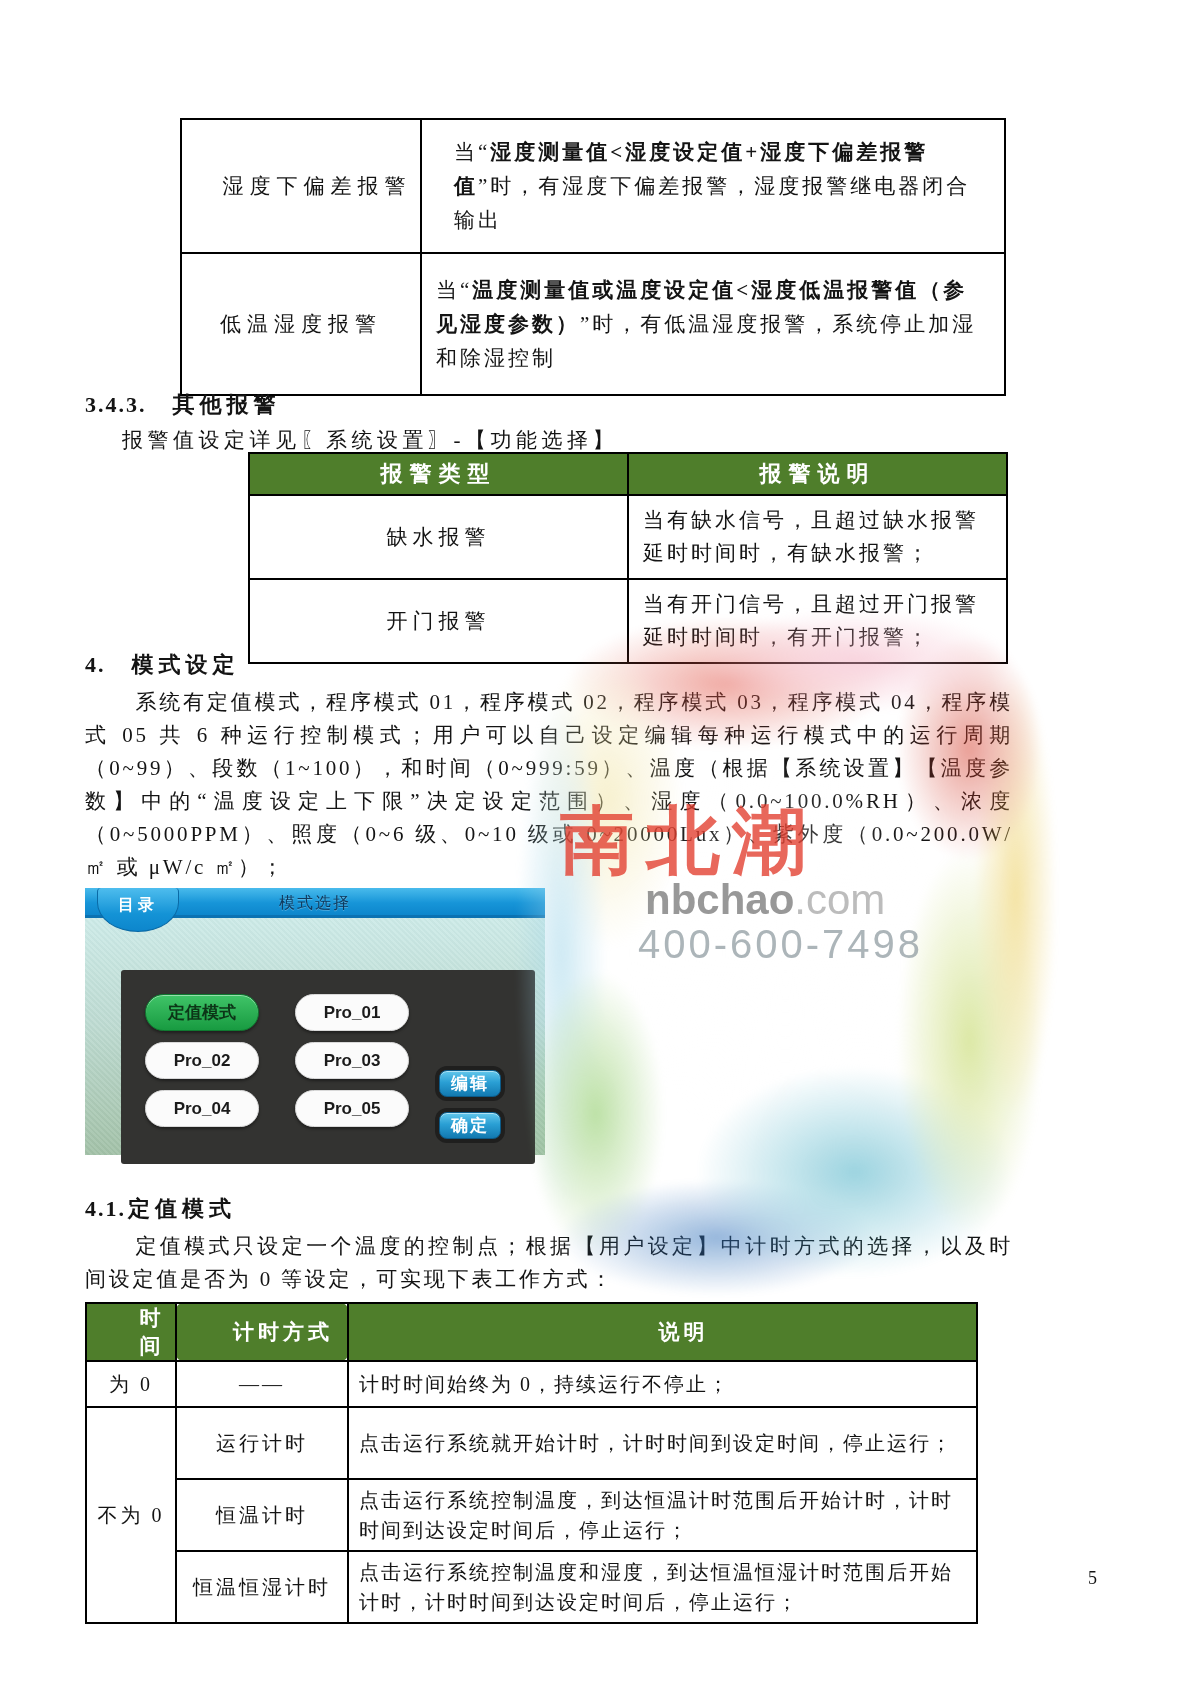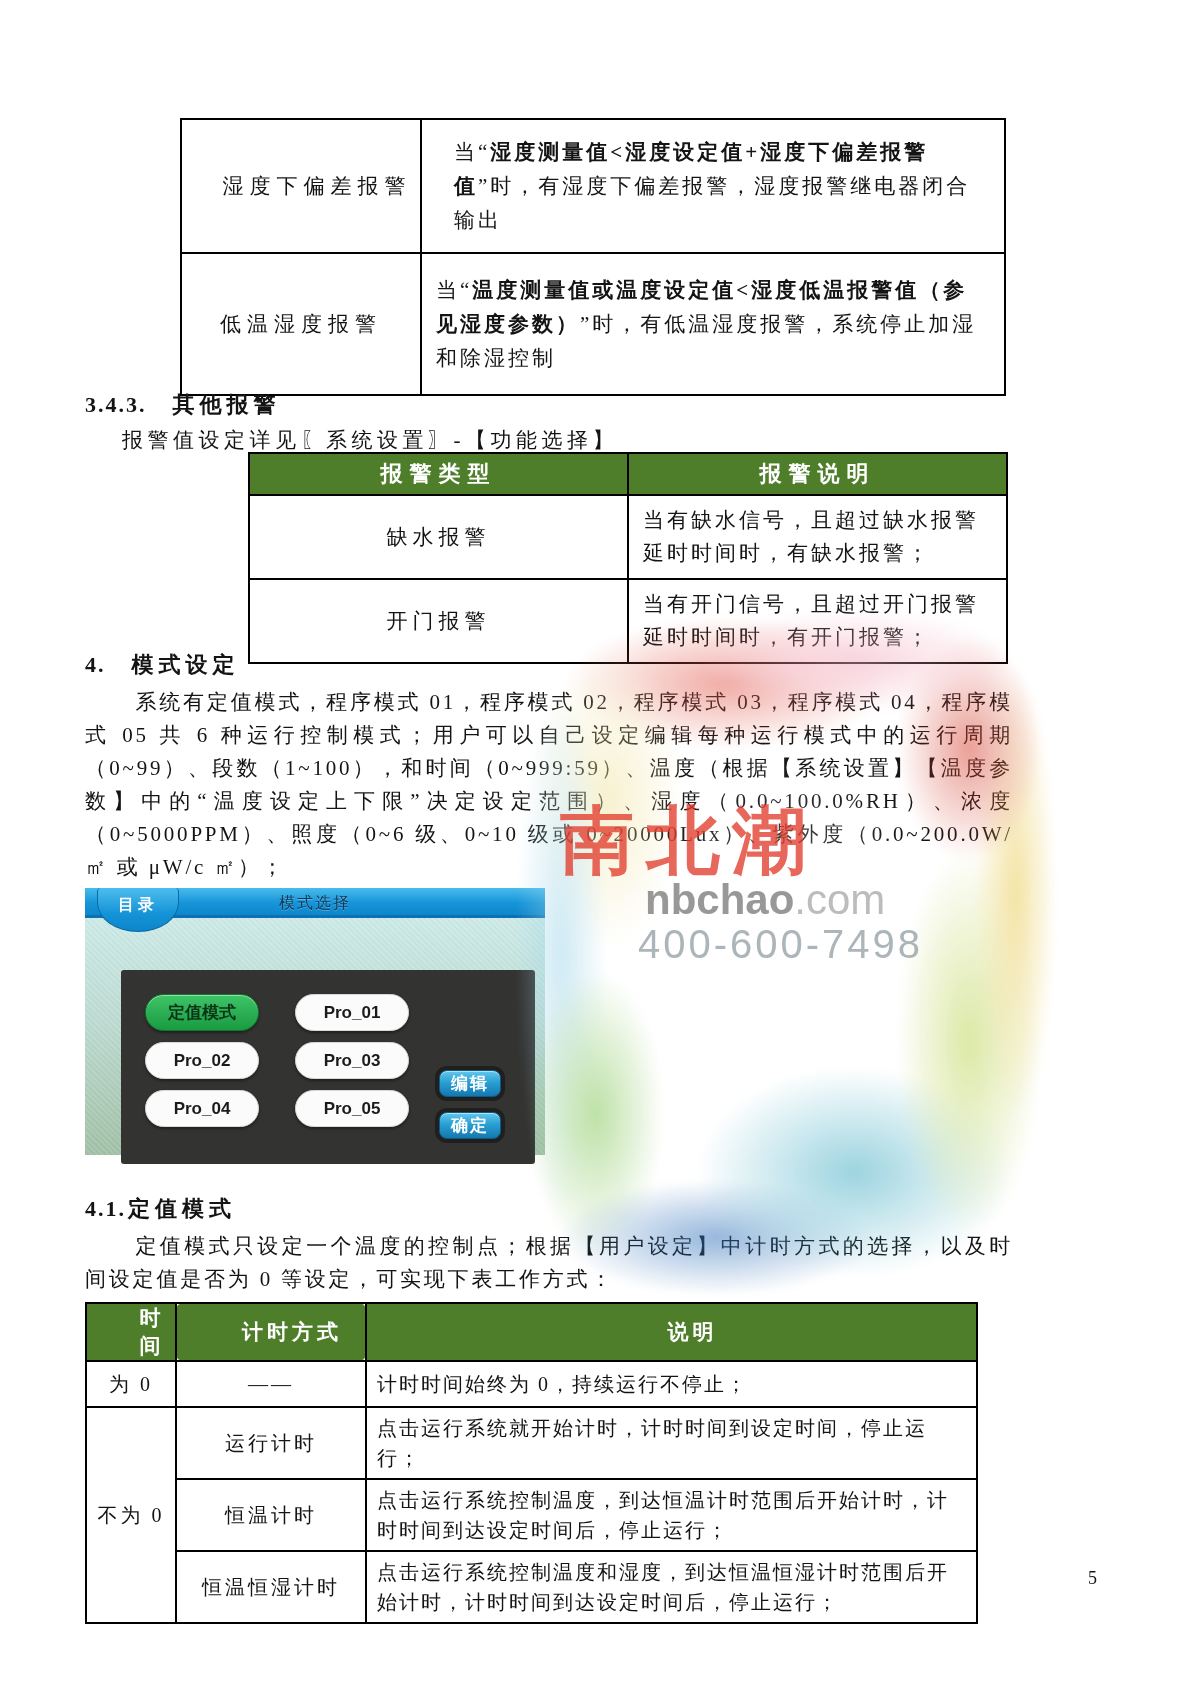--- a/index.html
+++ b/index.html
@@ -83,21 +83,21 @@
     background:linear-gradient(180deg,#63c8ec 0%,#2a9fd4 45%,#1279b0 100%);
     border:1px solid #0b5a88; border-radius:8px;
     box-shadow:0 0 0 4px #1f1f1e, inset 0 1px 0 rgba(255,255,255,0.5);
     color:#ffffff; font-size:17px; font-weight:bold; letter-spacing:2px;
     text-align:center; line-height:25px; cursor:pointer; }
   .act-edit { top:100px; } .act-ok { top:142px; }
 
   
   .table3 { position:absolute; left:85px; top:1302px; width:893px; }
   .table3 th.c-time   { width:90px; }
-  .table3 th.c-method { width:190px;border-radius:7px; }
+  .table3 th.c-method { width:172px;border-radius:7px; }
   .table3 th { font-size:21px; letter-spacing:4px;padding-left:42px; }
   .table3 td.cell-type { letter-spacing:3px; font-size:20px; }
   .table3 .cell-desc { font-size:20px; line-height:30px; letter-spacing:2px; padding:5px 10px; }
   .table3 tr.rz td { height:46px; }
   .table3 tr.rn td { height:72px; }
 
   .page-num { position:absolute; left:1088px; top:1568px; font-size:18px; }
 
   
   .watermark { position:absolute; inset:0; z-index:3; pointer-events:none; }

